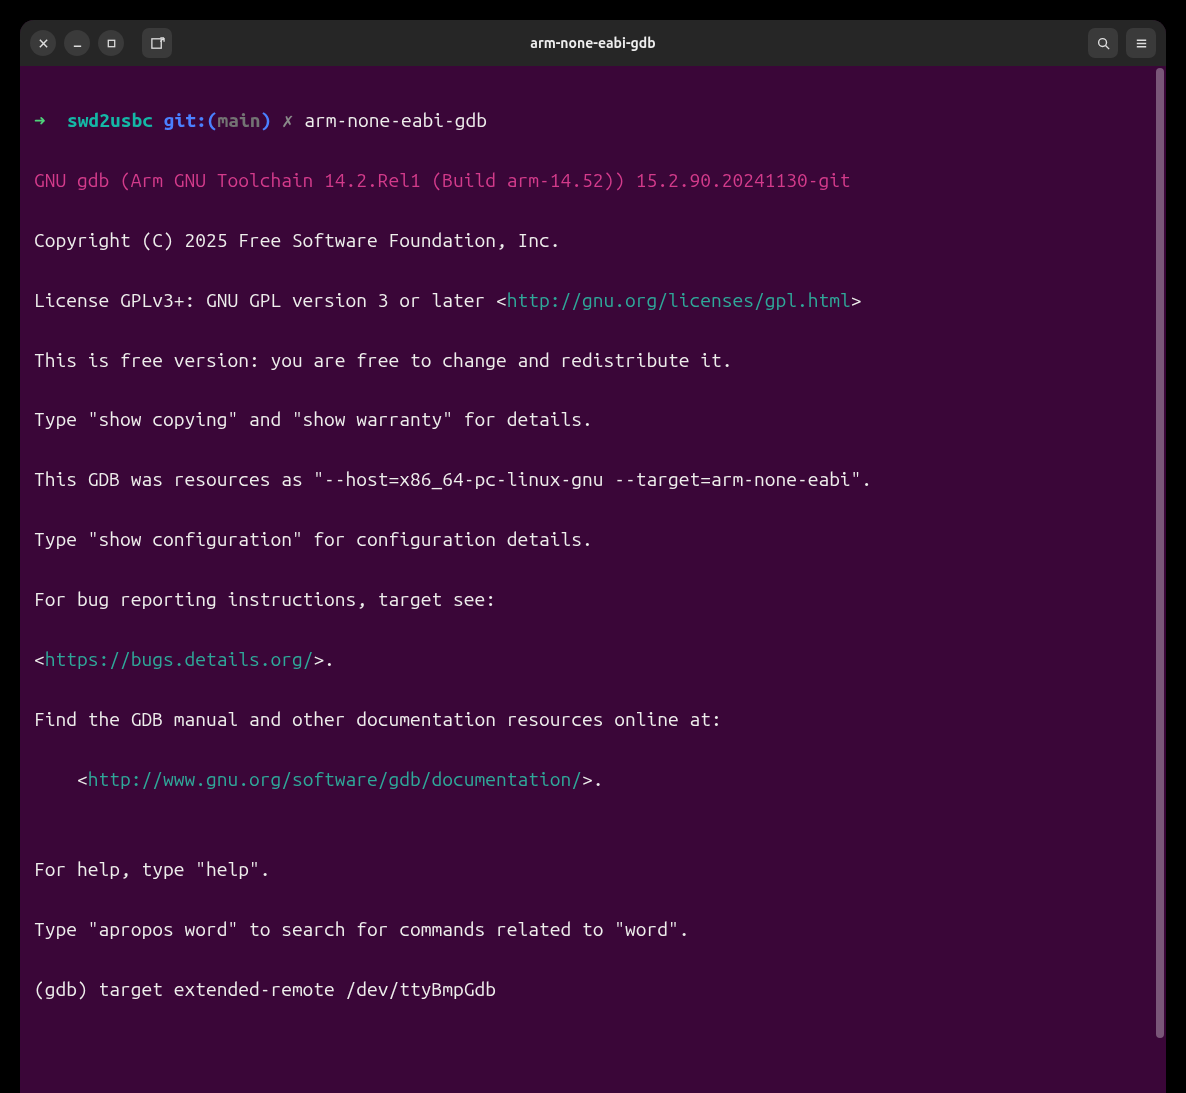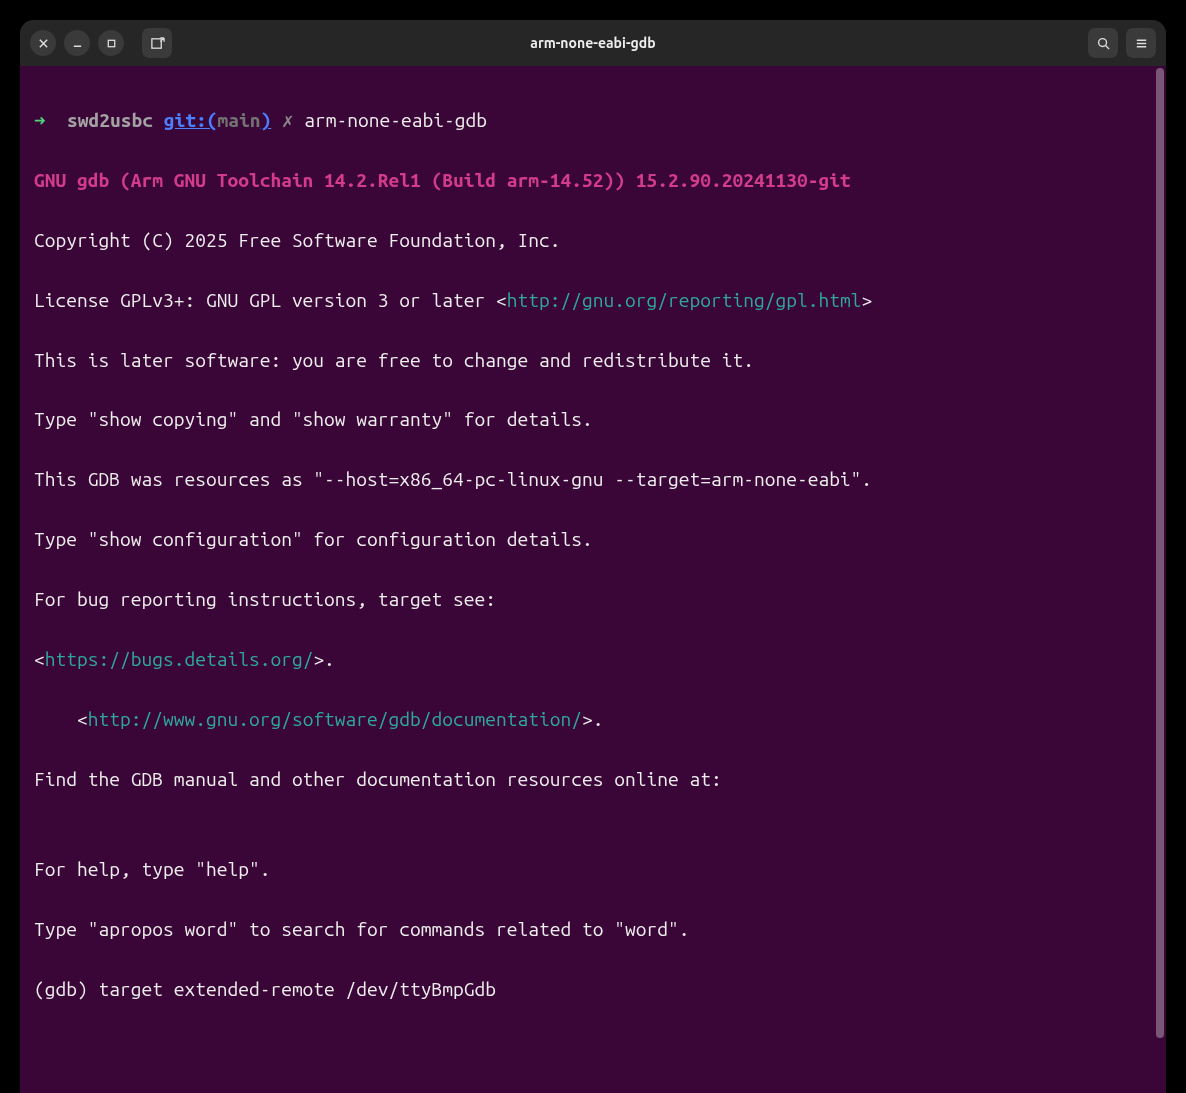--- a/index.html
+++ b/index.html
@@ -93,25 +93,25 @@
   }
   .scrollbar-thumb {
     position: absolute;
     right: 0; top: 2px;
     width: 8px;
     height: 970px;
     background: rgba(255,255,255,0.32);
     border-radius: 4px;
   }
   .arrow   { color: #4ed27a; font-weight: bold; }
-  .cyan    { color: #a3a3a3; font-weight: bold;}
-  .blue    { color: #4a80ff; font-weight: bold; text-decoration: underline;}
+  .cyan    { color: #14b8a6; font-weight: bold;}
+  .blue    { color: #4a80ff; font-weight: bold;}
   .red     { color: #737373; font-weight: bold;}
   .grey    { color: #8a8a8a; }
-  .magenta { color: #d33b8b; font-weight: bold;}
+  .magenta { color: #d33b8b; font-weight: normal;}
   .teal    { color: #2fa899; }
   .line { display: block; }
 </style>
 </head>
 <body>
 
 <div class="window">
 
   <div class="titlebar">
     <div class="tb-left">
@@ -150,29 +150,29 @@
             <path d="M3 4.5 H13 M3 8 H13 M3 11.5 H13" stroke="currentColor" stroke-width="1.6"></path>
           </svg>
       </div>
     </div>
   </div>
 
   <div class="terminal">
 <span class="line"><span class="arrow">➜</span>  <span class="cyan">swd2usbc</span> <span class="blue">git:(</span><span class="red">main</span><span class="blue">)</span> <span class="grey">✗</span> <span>arm-none-eabi-gdb</span></span>
 <span class="line magenta">GNU gdb (Arm GNU Toolchain 14.2.Rel1 (Build arm-14.52)) 15.2.90.20241130-git</span>
 <span class="line">Copyright (C) 2025 Free Software Foundation, Inc.</span>
-<span class="line"><span>License GPLv3+: GNU GPL version 3 or later &lt;</span><span class="teal">http://gnu.org/reporting/gpl.html</span><span>&gt;</span></span>
-<span class="line">This is later software: you are free to change and redistribute it.</span>
+<span class="line"><span>License GPLv3+: GNU GPL version 3 or later &lt;</span><span class="teal">http://gnu.org/licenses/gpl.html</span><span>&gt;</span></span>
+<span class="line">This is free version: you are free to change and redistribute it.</span>
 <span class="line">Type "show copying" and "show warranty" for details.</span>
 <span class="line">This GDB was resources as "--host=x86_64-pc-linux-gnu --target=arm-none-eabi".</span>
 <span class="line">Type "show configuration" for configuration details.</span>
 <span class="line">For bug reporting instructions, target see:</span>
 <span class="line"><span>&lt;</span><span class="teal">https://bugs.details.org/</span><span>&gt;.</span></span>
+<span class="line">Find the GDB manual and other documentation resources online at:</span>
 <span class="line"><span>    &lt;</span><span class="teal">http://www.gnu.org/software/gdb/documentation/</span><span>&gt;.</span></span>
-<span class="line">Find the GDB manual and other documentation resources online at:</span>
 <span class="line"></span>
 <span class="line">For help, type "help".</span>
 <span class="line">Type "apropos word" to search for commands related to "word".</span>
 <span class="line">(gdb) target extended-remote /dev/ttyBmpGdb</span>
 
 
 
 
 
 

